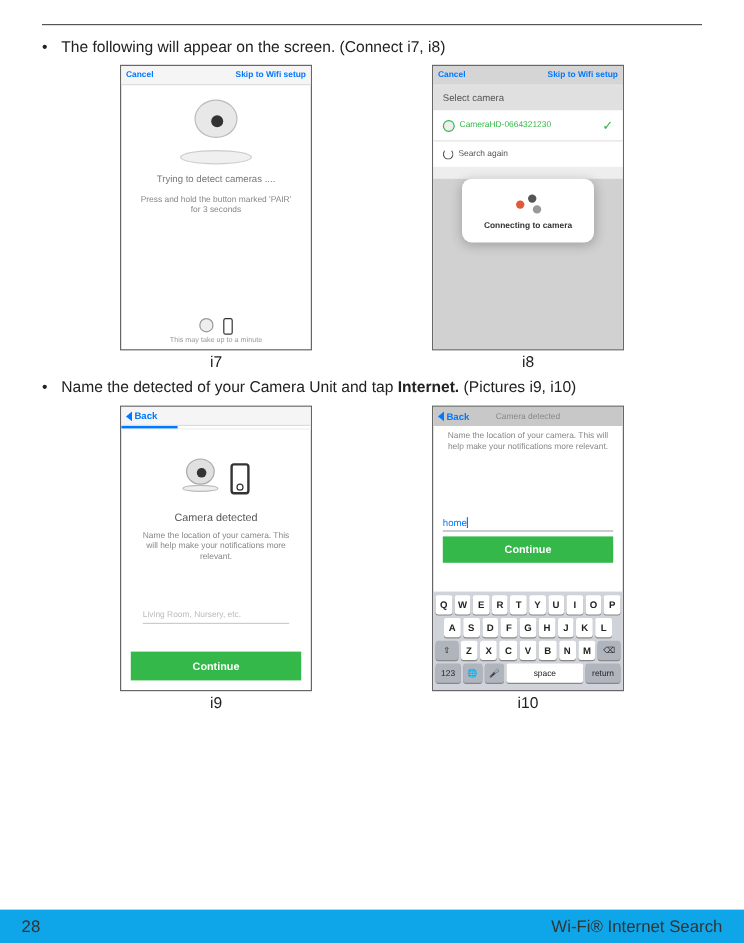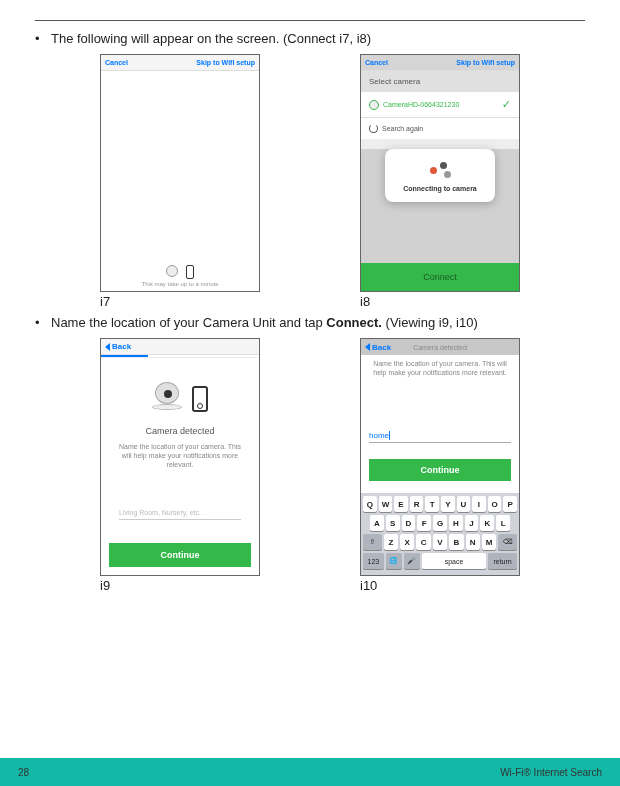--- a/index.html
+++ b/index.html
@@ -30,20 +30,21 @@
   .bold { font-weight: bold; }
   .pictures-row {
     display: flex;
     justify-content: center;
     gap: 100px;
     margin: 5px 0;
   }
   .picture-col {
     display: flex;
     flex-direction: column;
+    align-items: center;
   }
   .phone-frame {
     width: 160px;
     height: 238px;
     border: 1px solid #666;
     background: #fff;
     position: relative;
     overflow: hidden;
   }
   .phone-label {
@@ -336,21 +337,21 @@
     font-size: 7px;
     font-weight: normal;
   }
   .i10-body { padding: 4px 8px 0 8px; height: calc(100% - 16px); position: relative; }
   .i10-subtitle { font-size: 7px; color: #888; line-height: 1.3; text-align: center; margin-bottom: 54px; }
   .i10-input {
     border-bottom: 1px solid #aaa;
     font-size: 8px;
     color: #0078ff;
     padding-bottom: 2px;
-    margin-bottom: 16px;
+    margin-bottom: 4px;
   }
   .i10-cursor {
     border-right: 1px solid #0078ff;
     padding-right: 0;
   }
   .i10-continue {
     height: 22px;
     background: #35b84a;
     color: #fff;
     font-size: 9px;
@@ -409,46 +410,56 @@
     flex: 1.8;
     font-weight: normal;
     font-size: 7px;
   }
   .footer-bar {
     position: absolute;
     bottom: 0;
     left: 0;
     right: 0;
     height: 28px;
-    background: #14b8a6;
+    background: #0ea5e9;
     display: flex;
     align-items: center;
     justify-content: space-between;
     padding: 0 18px;
-    font-size: 10px;
+    font-size: 14px;
     color: #333;
   }
 </style>
 </head>
 <body>
 
 <div class="top-rule"></div>
 
 <div class="bullet-line">
   <span class="bullet-dot">•</span>
   <span class="bullet-text">The following will appear on the screen. (Connect i7, i8)</span>
 </div>
 
 <div class="pictures-row">
 
   <div class="picture-col">
     <div class="phone-frame">
       <div class="topbar">
         <span>Cancel</span>
         <span>Skip to Wifi setup</span>
+      </div>
+      <div class="i7-center">
+        <div class="camera-device">
+          <div class="cam-base"></div>
+          <div class="cam-head">
+              <div class="cam-lens"></div>
+            </div>
+        </div>
+        <div class="i7-text1">Trying to detect cameras ....</div>
+        <div class="i7-text2">Press and hold the button marked 'PAIR' for 3 seconds</div>
       </div>
       <div class="i7-bottom">
         <div class="small-icons">
           <div class="mini-cam"></div>
           <div class="mini-phone"></div>
         </div>
         <div class="i7-footer">This may take up to a minute</div>
       </div>
     </div>
     <div class="phone-label">i7</div>
@@ -475,31 +486,30 @@
         </div>
         <div class="i8-overlay"></div>
         <div class="i8-dialog">
           <div class="dots-icon">
             <div class="dot dot-r"></div>
               <div class="dot dot-d"></div>
               <div class="dot dot-g"></div>
           </div>
           <div class="i8-dialog-text">Connecting to camera</div>
         </div>
-        <div class="i8-connect-btn">Connect</div>
       </div>
     </div>
     <div class="phone-label">i8</div>
   </div>
 </div>
 
 <div class="bullet-line">
   <span class="bullet-dot">•</span>
   <span class="bullet-text">
-    <span>Name the location of your Camera Unit and tap </span><span class="bold">Connect.</span><span> (Viewing i9, i10)</span>
+    <span>Name the detected of your Camera Unit and tap </span><span class="bold">Internet.</span><span> (Pictures i9, i10)</span>
   </span>
 </div>
 
 <div class="pictures-row">
 
   <div class="picture-col">
     <div class="phone-frame">
       <div class="i9-topbar">
         <span class="chevron-left"></span>
         <span>Back</span>

